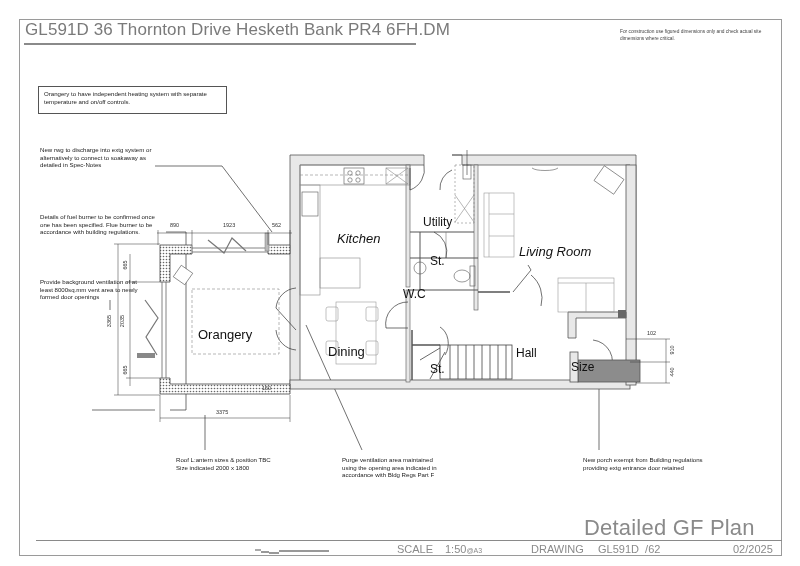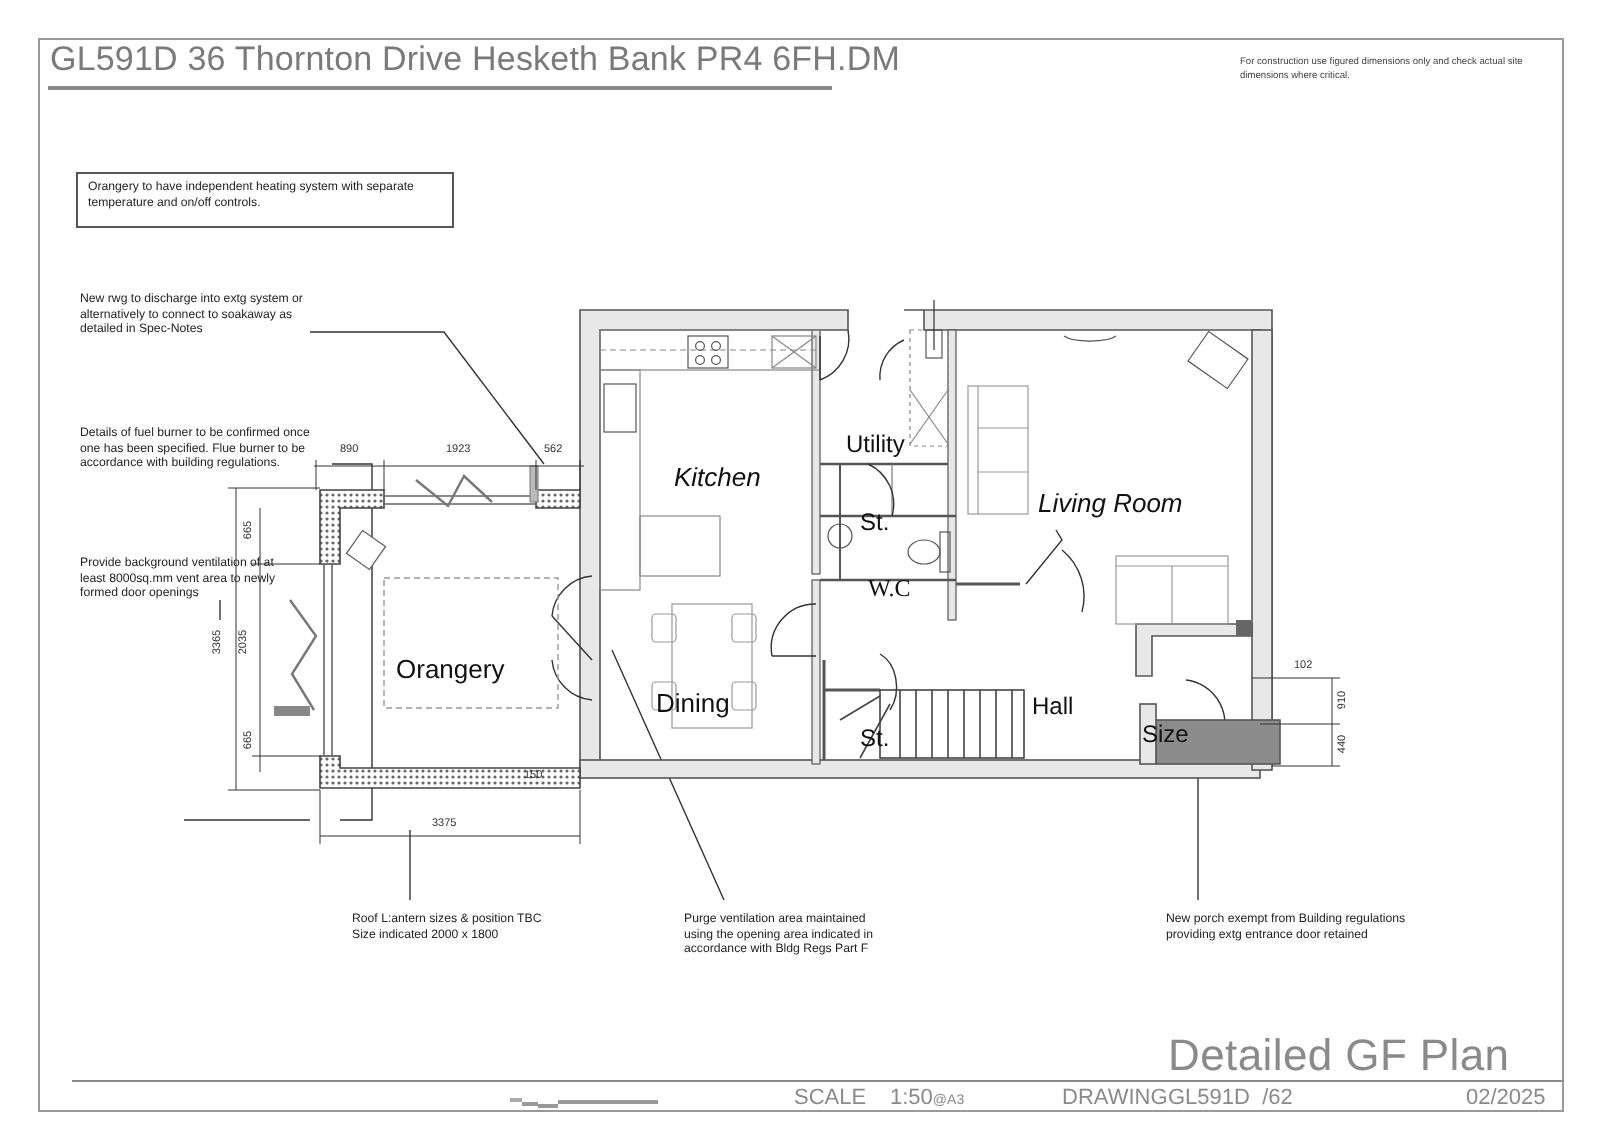--- a/index.html
+++ b/index.html
@@ -203,21 +203,21 @@
     <line x1="626" y1="339" x2="670" y2="339"></line>
     <line x1="666" y1="339" x2="666" y2="383"></line>
     <line x1="630" y1="362" x2="670" y2="362"></line>
     <line x1="636" y1="383" x2="670" y2="383"></line>
   </g>
 </svg>
 
 <div class="room-label" style="left:337px;top:215px;font-style:italic;">Kitchen</div>
 <div class="room-label sm" style="left:423px;top:199px;">Utility</div>
 <div class="room-label sm" style="left:430px;top:238px;">St.</div>
-<div class="room-label sm" style="left:434px;top:271px;font-family:Liberation Serif, serif;">W.C</div>
+<div class="room-label sm" style="left:403px;top:271px;">W.C</div>
 <div class="room-label" style="left:519px;top:228px;font-style:italic;">Living Room</div>
 <div class="room-label" style="left:198px;top:311px;">Orangery</div>
 <div class="room-label" style="left:328px;top:328px;">Dining</div>
 <div class="room-label sm" style="left:430px;top:346px;">St.</div>
 <div class="room-label sm" style="left:516px;top:330px;">Hall</div>
 <div class="room-label sm" style="left:571px;top:344px;">Size</div>
 
 <div class="dim" style="left:170px;top:222px;">890</div>
 <div class="dim" style="left:223px;top:222px;">1923</div>
 <div class="dim" style="left:272px;top:222px;">562</div>
@@ -237,15 +237,15 @@
 <svg style="position:absolute;left:255px;top:545px;" width="100" height="12">
   <rect x="0" y="4" width="6" height="2" fill="#aaa"></rect>
   <rect x="6" y="6" width="8" height="2" fill="#999"></rect>
   <rect x="14" y="7" width="10" height="2" fill="#999"></rect>
   <rect x="24" y="5" width="50" height="2" fill="#999"></rect>
 </svg>
 
 <div class="tb-item" style="left:397px;">SCALE</div>
 <div class="tb-item" style="left:445px;"><span>1:50</span><small>@A3</small></div>
 <div class="tb-item" style="left:531px;">DRAWING</div>
-<div class="tb-item" style="left:584px;white-space:pre;">GL591D  /62</div>
+<div class="tb-item" style="left:598px;white-space:pre;">GL591D  /62</div>
 <div class="tb-item" style="left:688px;margin-top:31px;">DRAWN</div>
 <div class="tb-item" style="left:733px;">02/2025</div>
 
 </body></html>

